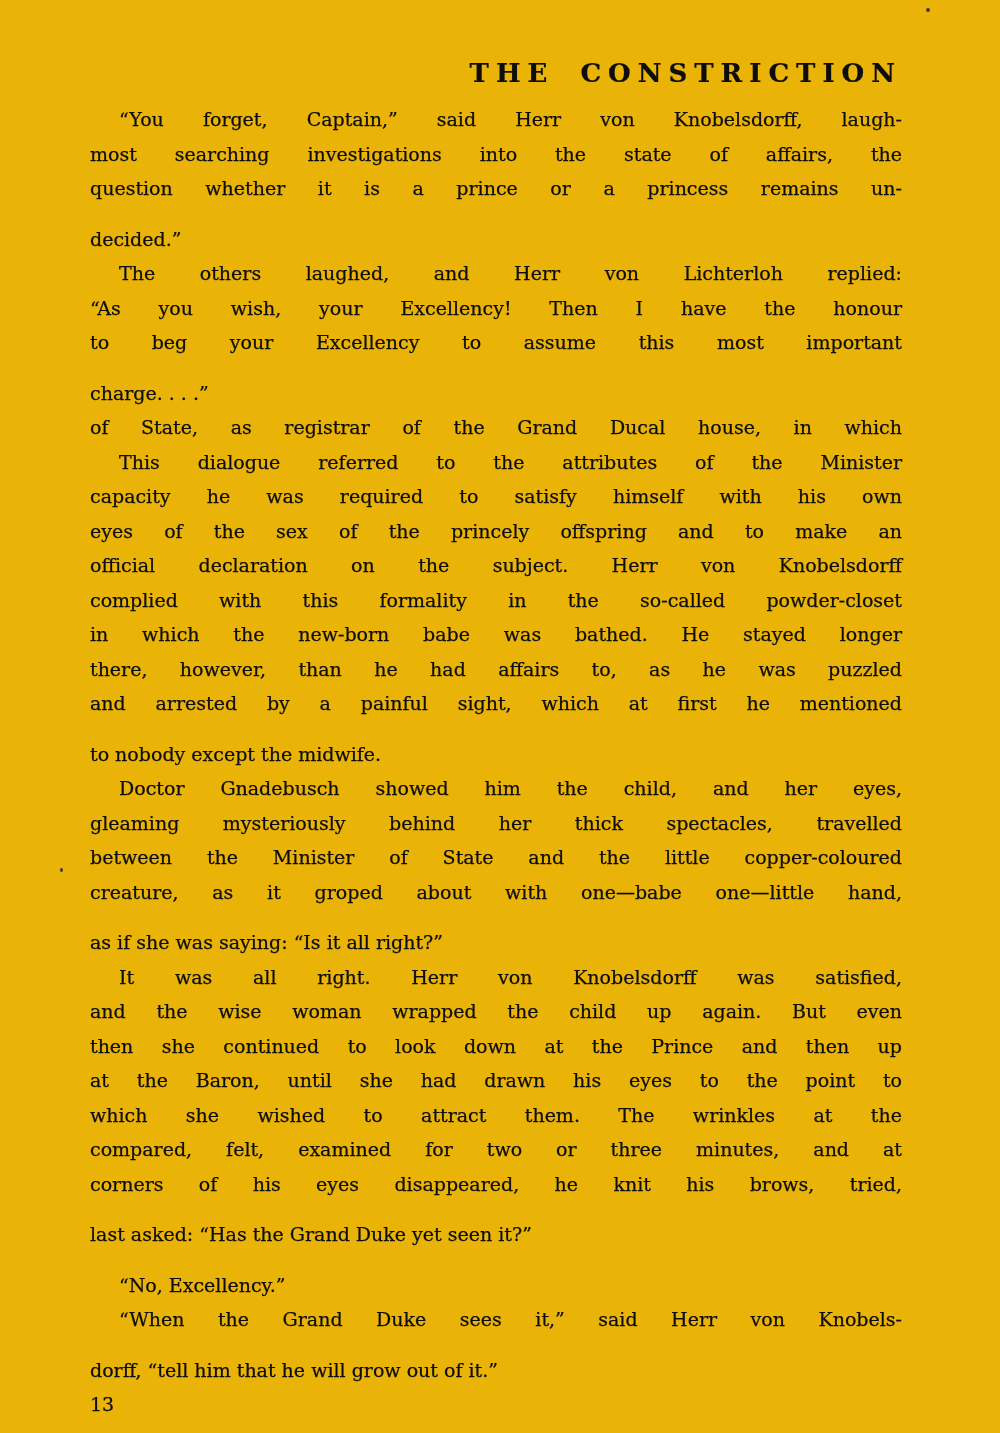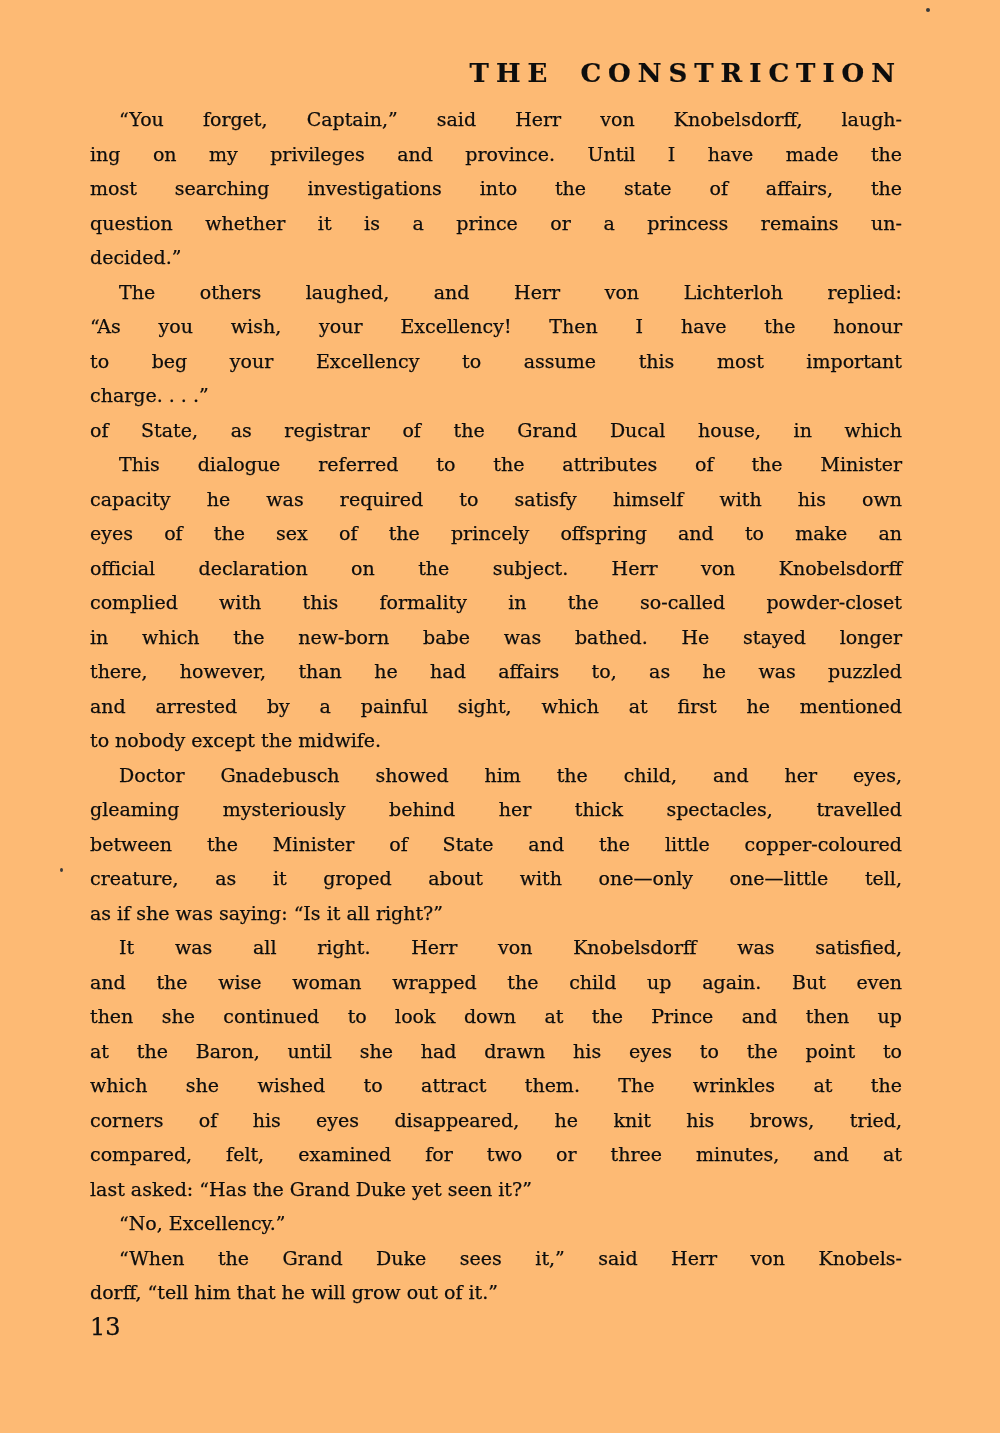--- a/index.html
+++ b/index.html
@@ -1,21 +1,21 @@
 <!DOCTYPE html>
 <html><head>
 <meta charset="utf-8">
 <style>
   * { margin: 0; padding: 0; box-sizing: border-box; }
   html, body { background: #e8e8e6; }
   .page {
     position: relative;
     width: 1000px;
     height: 1433px;
-    background: #fdba74;
+    background: #eab308;
     color: #0d0d0d;
     font-family: "DejaVu Serif", "Liberation Serif", serif;
     overflow: hidden;
   }
   .content {
     position: absolute;
     left: 90px;
     top: 58px;
     width: 812px;
   }
@@ -36,24 +36,25 @@
   }
   .para { margin: 0; }
   .line {
     text-align: justify;
     text-align-last: justify;
     white-space: normal;
   }
   .line.last {
     text-align: left;
     text-align-last: left;
+    margin-top: 16px;
   }
   .line.first { text-indent: 29px; }
   .page-number {
-    font-size: 24px;
+    font-size: 19px;
     line-height: 34.5px;
     -webkit-text-stroke: 0.25px #0d0d0d;
   }
   .speck {
     position: absolute;
     background: #3a3a3a;
     border-radius: 50%;
   }
   .speck-1 { left: 926px; top: 8px; width: 4px; height: 4px; }
   .speck-2 { left: 60px; top: 868px; width: 3px; height: 4px; }
@@ -62,21 +63,20 @@
 <body>
 
 <div class="page">
   <div class="speck speck-1"></div>
   <div class="speck speck-2"></div>
   <div class="content">
     <div class="running-header">THE CONSTRICTION</div>
     <div class="text-block">
         <div class="para">
           <div class="line first">“You forget, Captain,” said Herr von Knobelsdorff, laugh-</div>
-          <div class="line">ing on my privileges and province.  Until I have made the</div>
           <div class="line">most searching investigations into the state of affairs, the</div>
           <div class="line">question whether it is a prince or a princess remains un-</div>
           <div class="line last">decided.”</div>
         </div>
         <div class="para">
           <div class="line first">The others laughed, and Herr von Lichterloh replied:</div>
           <div class="line">“As you wish, your Excellency!  Then I have the honour</div>
           <div class="line">to beg your Excellency to assume this most important</div>
           <div class="line last">charge. . . .”</div>
         </div>
@@ -89,31 +89,31 @@
           <div class="line">complied with this formality in the so-called powder-closet</div>
           <div class="line">in which the new-born babe was bathed.  He stayed longer</div>
           <div class="line">there, however, than he had affairs to, as he was puzzled</div>
           <div class="line">and arrested by a painful sight, which at first he mentioned</div>
           <div class="line last">to nobody except the midwife.</div>
         </div>
         <div class="para">
           <div class="line first">Doctor Gnadebusch showed him the child, and her eyes,</div>
           <div class="line">gleaming mysteriously behind her thick spectacles, travelled</div>
           <div class="line">between the Minister of State and the little copper-coloured</div>
-          <div class="line">creature, as it groped about with one—only one—little tell,</div>
+          <div class="line">creature, as it groped about with one—babe one—little hand,</div>
           <div class="line last">as if she was saying:  “Is it all right?”</div>
         </div>
         <div class="para">
           <div class="line first">It was all right.  Herr von Knobelsdorff was satisfied,</div>
           <div class="line">and the wise woman wrapped the child up again.  But even</div>
           <div class="line">then she continued to look down at the Prince and then up</div>
           <div class="line">at the Baron, until she had drawn his eyes to the point to</div>
           <div class="line">which she wished to attract them.  The wrinkles at the</div>
+          <div class="line">compared, felt, examined for two or three minutes, and at</div>
           <div class="line">corners of his eyes disappeared, he knit his brows, tried,</div>
-          <div class="line">compared, felt, examined for two or three minutes, and at</div>
           <div class="line last">last asked:  “Has the Grand Duke yet seen it?”</div>
         </div>
         <div class="para">
           <div class="line first last">“No, Excellency.”</div>
         </div>
         <div class="para">
           <div class="line first">“When the Grand Duke sees it,” said Herr von Knobels-</div>
           <div class="line last">dorff, “tell him that he will grow out of it.”</div>
         </div>
       </div>

